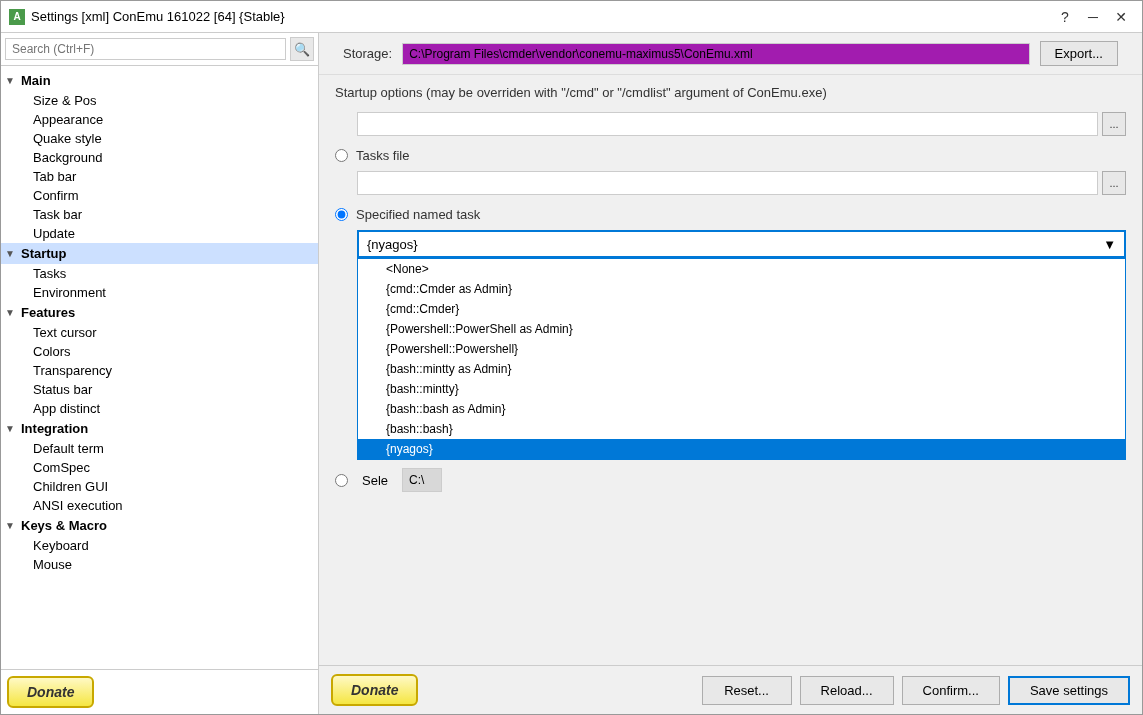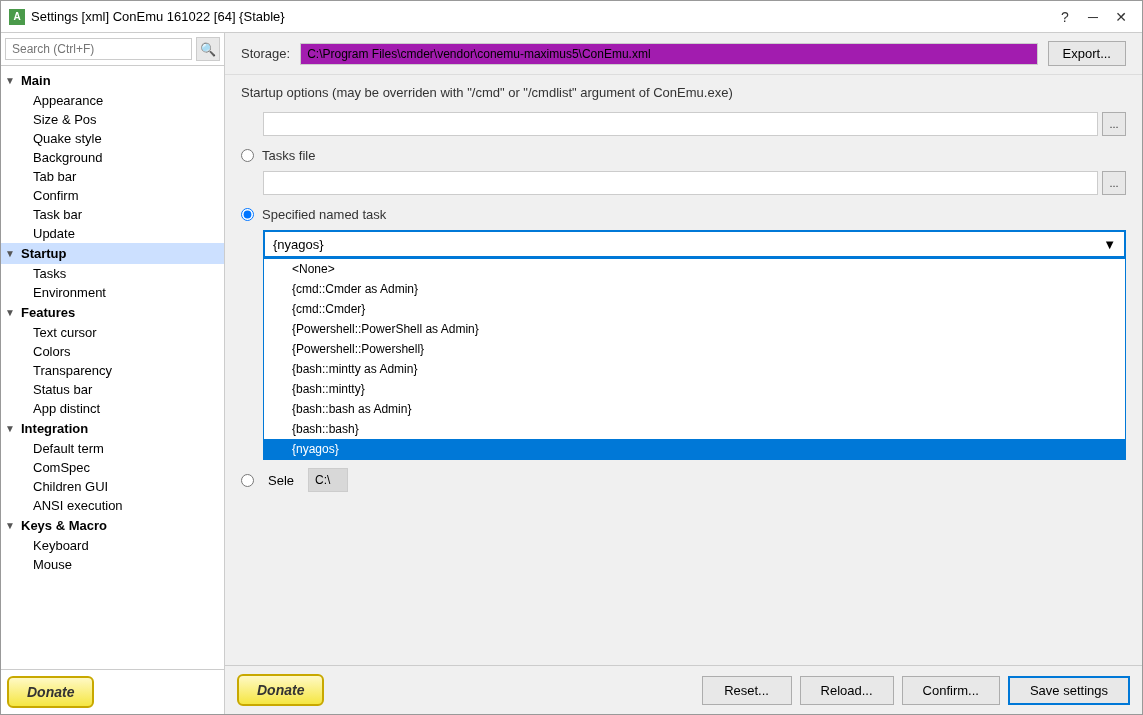--- a/index.html
+++ b/index.html
@@ -69,21 +69,21 @@
     }
 
     .main-content {
       display: flex;
       flex: 1;
       overflow: hidden;
     }
 
     
     .sidebar {
-      width: 224px;
+      width: 318px;
       background: #fff;
       border-right: 1px solid #ccc;
       display: flex;
       flex-direction: column;
       overflow: hidden;
     }
     .search-bar {
       display: flex;
       align-items: center;
       border-bottom: 1px solid #ccc;
@@ -166,21 +166,21 @@
       flex: 1;
       display: flex;
       flex-direction: column;
       background: #f0f0f0;
       overflow: hidden;
     }
     .storage-bar {
       display: flex;
       align-items: center;
       gap: 10px;
-      padding: 8px 16px;
+      padding: 8px 24px;
       background: #f0f0f0;
       border-bottom: 1px solid #ddd;
     }
     .storage-label {
       font-weight: normal;
       color: #333;
     }
     .storage-input {
       flex: 1;
       border: 1px solid #ccc;
@@ -364,24 +364,24 @@
         </div>
       </div>
 
       <div class="tree">
 
         <div class="tree-group-label">
           <span class="tree-expand">▼</span>
           <span>Main</span>
         </div>
         <div class="tree-item tree-child">
+          <span>Size &amp; Pos</span>
+        </div>
+        <div class="tree-item tree-child">
           <span>Appearance</span>
-        </div>
-        <div class="tree-item tree-child">
-          <span>Size &amp; Pos</span>
         </div>
         <div class="tree-item tree-child">
           <span>Quake style</span>
         </div>
         <div class="tree-item tree-child">
           <span>Background</span>
         </div>
         <div class="tree-item tree-child">
           <span>Tab bar</span>
         </div>

